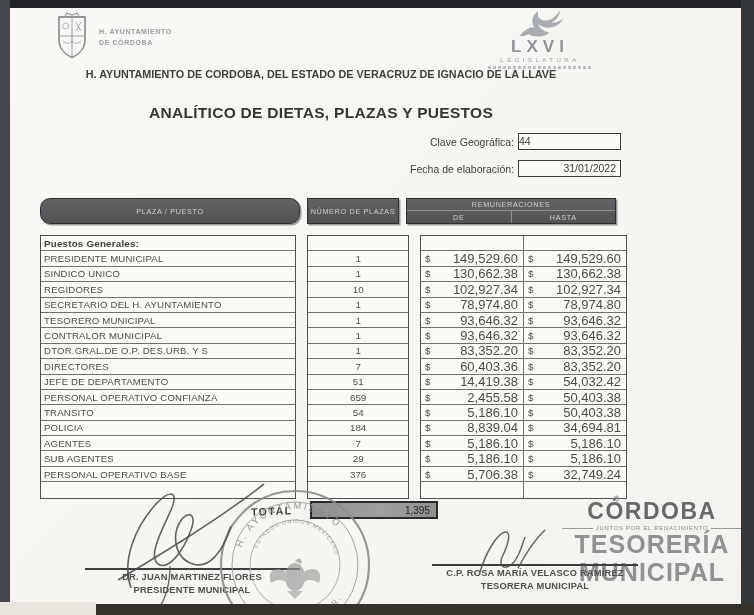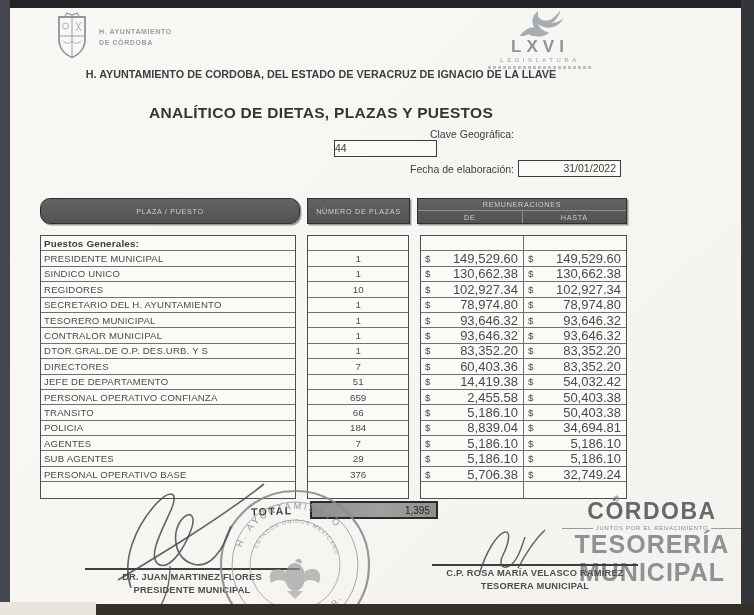--- a/index.html
+++ b/index.html
@@ -28,31 +28,31 @@
   .legis { position: absolute; left: 468px; top: 0; width: 124px; text-align: center; }
   .legis svg { height: 30px; display: block; margin: 0 auto; }
   .lxvi { font-size: 17px; font-weight: bold; color: #8e949b; letter-spacing: 5px; line-height: 1; text-align: center; }
   .legis-label { font-size: 6px; color: #9aa0a5; letter-spacing: 3.5px; margin-top: 2px; }
   .legis-subline { height: 3px; margin: 3px 10px 0; background: repeating-linear-gradient(90deg,#bcc0c4 0 3px, transparent 3px 5px); }
 
   .inst-line { position: absolute; left: 0; top: 60px; width: 622px; text-align: center; font-size: 10.8px; font-weight: bold; color: #3e3e3e; }
   .doc-title { position: absolute; left: 0; top: 96px; width: 622px; text-align: center; font-size: 15.5px; font-weight: bold; color: #353535; letter-spacing: .3px; }
 
   .field { position: absolute; display: flex; left: 320px; }
-  .f1 { top: 117px; flex-direction: column; } .f2 { top: 152px; }
+  .f1 { top: 125px; } .f2 { top: 152px; }
   .flabel { width: 184px; text-align: right; font-size: 10.5px; color: #3d3d3d; padding-top: 3px; }
   .fbox { margin-left: 4px; width: 103px; height: 17px; border: 1.5px solid #3c3c3c; background: #fbfaf7; font-size: 10.5px; color: #3d3d3d; line-height: 14px; }
   .f1 .fbox { }
   .f2 .fbox { text-align: right; padding-right: 4px; }
 
   
   .thead { position: absolute; left: 30px; top: 190px; width: 587px; display: flex; gap: 7px; }
   .th, .th3 { background: linear-gradient(#626365,#515254); border: 1px solid #2e2e2e; color: #cfcfcf; font-size: 7.2px; letter-spacing: .7px; height: 26px; box-shadow: 1.5px 1.5px 0 #9a9a9a; }
   .th { display: flex; align-items: center; justify-content: center; }
-  .th1 { width: 260px; border-radius: 10px; } .th2 { width: 103px; } .th3 { width: 210px; }
+  .th1 { width: 260px; border-radius: 10px; } .th2 { width: 92px; } .th3 { width: 210px; }
   .th3-top { height: 12px; display: flex; align-items: center; justify-content: center; border-bottom: 1px solid #909090; }
   .th3-bot { height: 12px; display: flex; }
   .th3c { flex: 1; display: flex; align-items: center; justify-content: center; }
   .th3c.first { border-right: 1px solid #909090; }
 
   
   .tbody { position: absolute; left: 30px; top: 227px; width: 587px; display: flex; gap: 11px; }
   .g { border: 1px solid #4e4e4e; background: #fbfaf7; align-self: flex-start; }
   .g1 { width: 260px; } .g2 { width: 103px; } .g3 { width: 210px; }
   .r { height: 15.4px; border-bottom: 1px solid #707070; font-size: 9.6px; color: #4b4b4b; display: flex; align-items: center; }
@@ -168,21 +168,21 @@
         <div class="r">1</div>
         <div class="r">1</div>
         <div class="r">10</div>
         <div class="r">1</div>
         <div class="r">1</div>
         <div class="r">1</div>
         <div class="r">1</div>
         <div class="r">7</div>
         <div class="r">51</div>
         <div class="r">659</div>
-        <div class="r">66</div>
+        <div class="r">54</div>
         <div class="r">184</div>
         <div class="r">7</div>
         <div class="r">29</div>
         <div class="r">376</div>
         <div class="r"></div>
       </div>
       <div class="g g3">
         <div class="r mr">
             <div class="m first"></div>
             <div class="m"></div>

